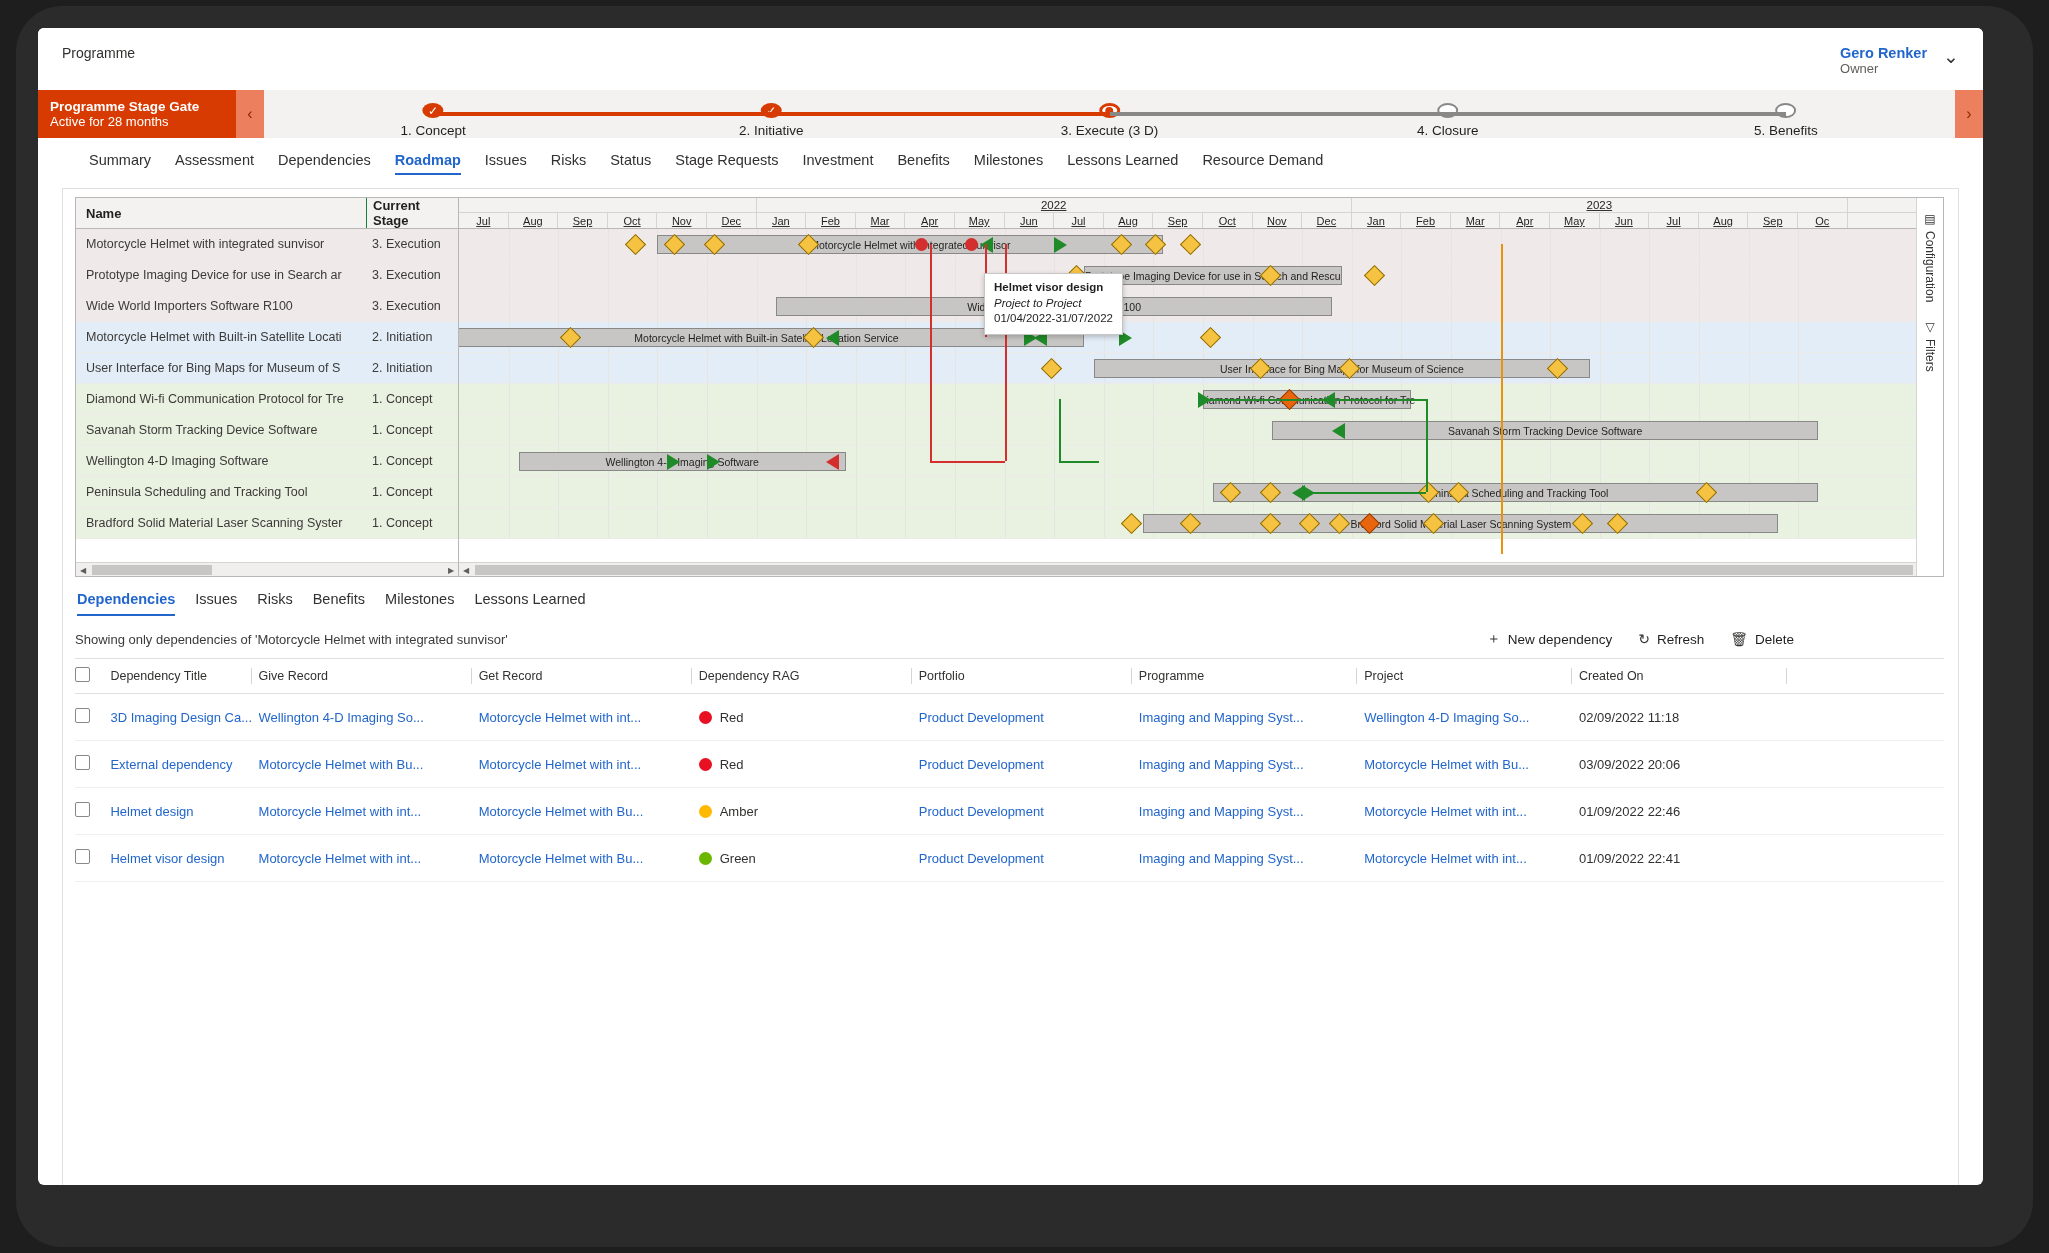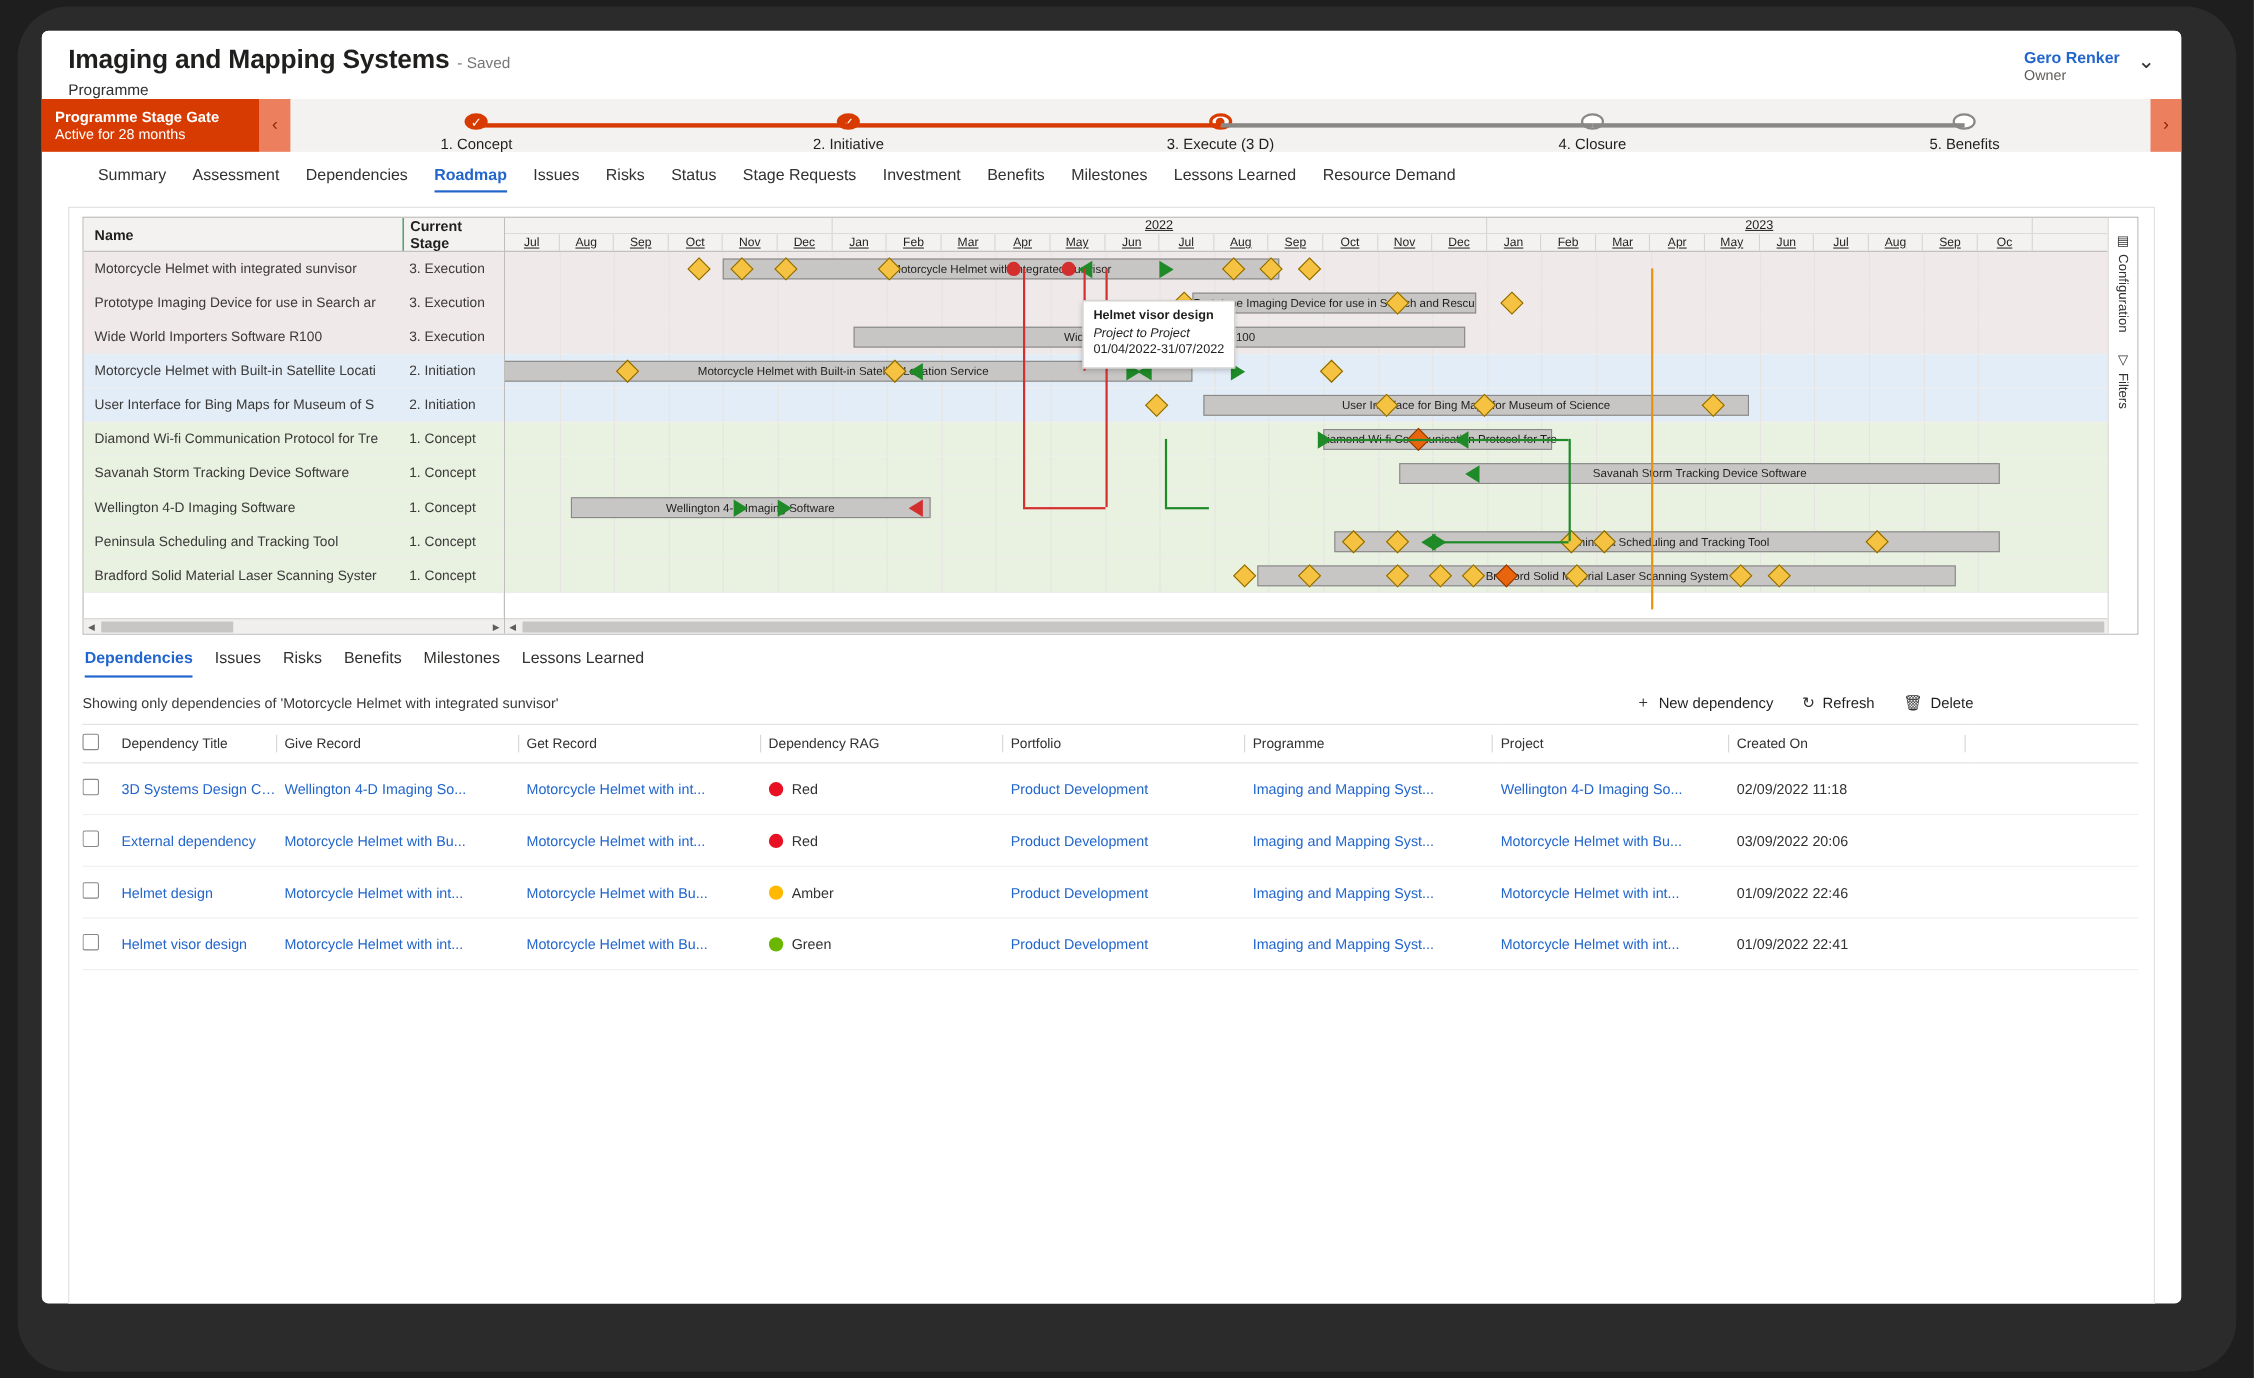--- a/index.html
+++ b/index.html
@@ -290,24 +290,20 @@
   .rag .dot { width: 13px; height: 13px; border-radius: 50%; display:inline-block; }
 </style>
 </head>
 <body>
 
 <div id="device">
 <div id="screen">
 
   <div class="app-header">
     <div class="title-block">
-      <div class="title-row">
-        <span class="rec-title">Imaging and Mapping Systems</span>
-        <span class="rec-saved">- Saved</span>
-      </div>
       <div class="rec-sub">Programme</div>
     </div>
     <div class="owner-block">
       <div class="owner-text">
         <span class="owner-name">Gero Renker</span>
         <span class="owner-role">Owner</span>
       </div>
       <span class="owner-chev">⌄</span>
     </div>
   </div>
@@ -896,21 +892,21 @@
                 <th class="sep">Portfolio</th>
                 <th class="sep">Programme</th>
                 <th class="sep">Project</th>
                 <th class="sep">Created On</th>
                 <th class="sep"></th>
               </tr>
             </thead>
         <tbody id="depBody">
               <tr>
                 <td><span class="cbx"></span></td>
-                <td class="lnk">3D Systems Design Ca...</td>
+                <td class="lnk">3D Imaging Design Ca...</td>
                 <td class="lnk">Wellington 4-D Imaging So...</td>
                 <td class="lnk">Motorcycle Helmet with int...</td>
                 <td>
                   <span class="rag">
                     <span class="dot" style="background: rgb(232, 17, 35);"></span>
                     <span>Red</span>
                   </span>
                 </td>
                 <td class="lnk">Product Development</td>
                 <td class="lnk">Imaging and Mapping Syst...</td>

